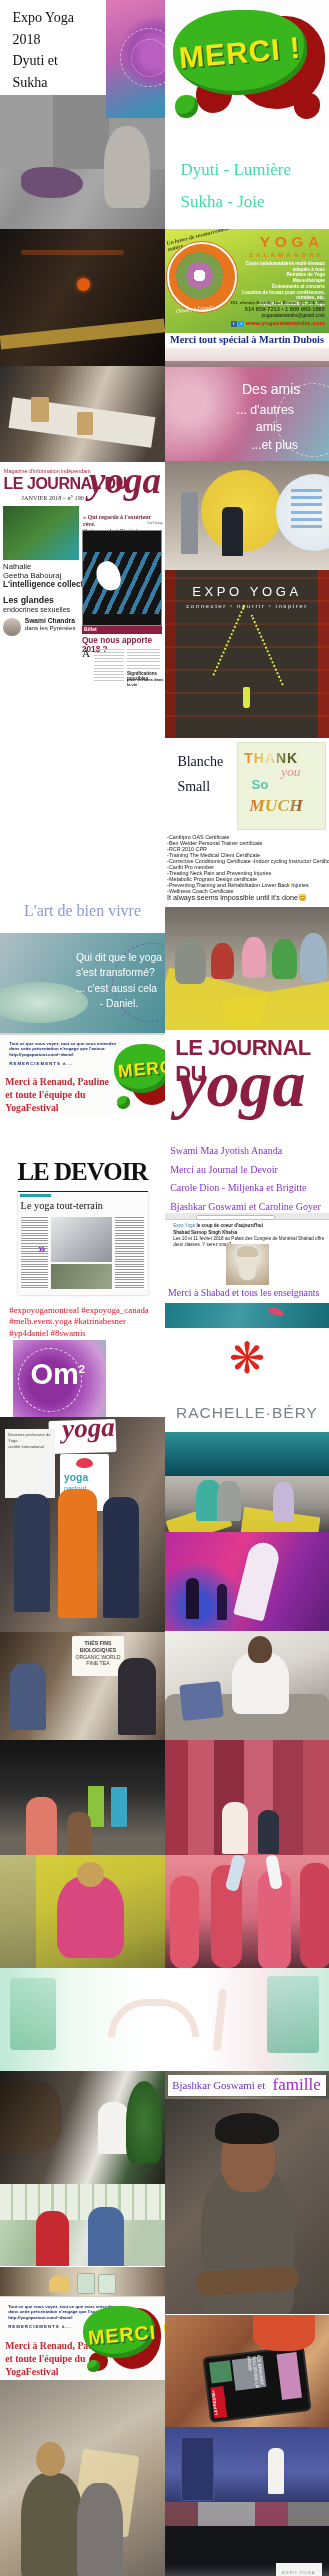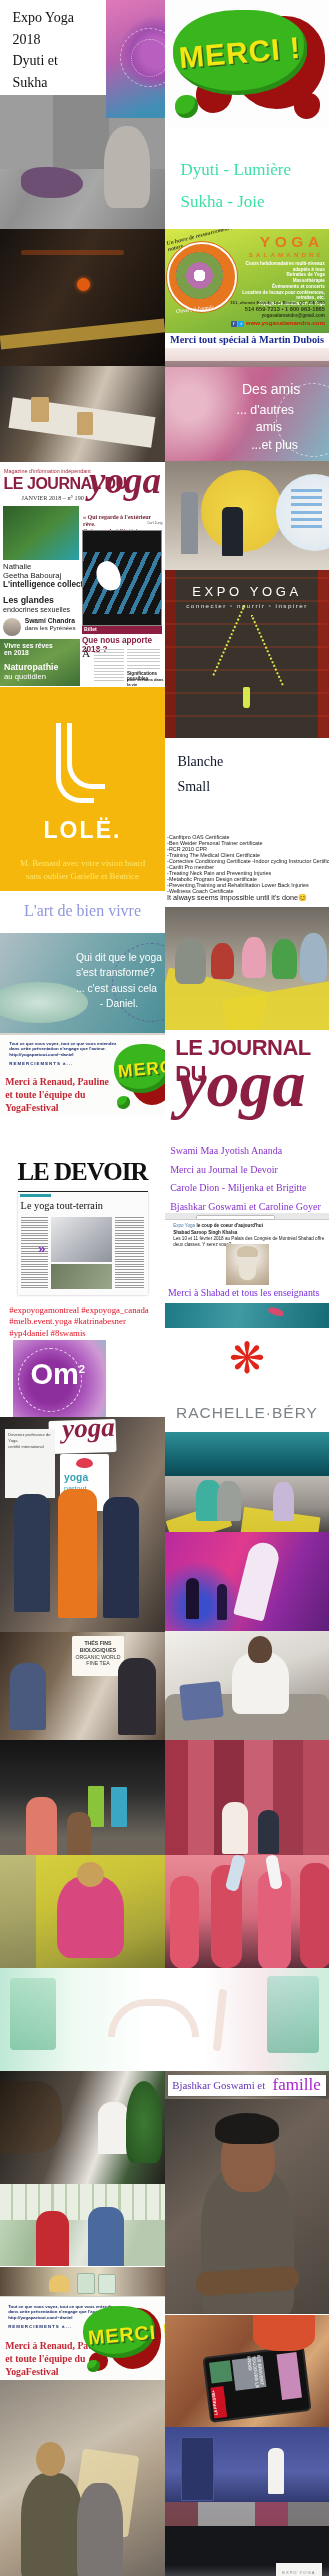--- a/index.html
+++ b/index.html
@@ -165,25 +165,20 @@
       <div style="font-weight:bold;font-size:8.8px;">Les glandes</div>
       <div style="font-size:7.2px;">endocrines sexuelles</div>
     </div>
     <div style="position:absolute;left:3.1px;top:155px;width:77px;">
       <div style="position:absolute;left:0;top:1px;width:17.5px;height:17.5px;border-radius:50%;background:linear-gradient(#cfc4b4,#8a8077);"></div>
       <div style="margin-left:21.6px;color:#222;">
         <div style="font-weight:bold;font-size:6.7px;">Swami Chandra</div>
         <div style="font-size:6.2px;">dans les Pyrénées</div>
       </div>
     </div>
-    <div style="position:absolute;left:0px;top:177px;width:80px;height:47px;background:linear-gradient(150deg,#4a7a3a,#6e9e4a 50%,#3e6e34);color:#fff;">
-      <div style="position:absolute;left:4.1px;top:3.1px;font-weight:bold;font-size:6.7px;width:57px;">Vivre ses rêves en 2018</div>
-      <div style="position:absolute;left:4.1px;top:23px;font-weight:bold;font-size:8.8px;">Naturopathie</div>
-      <div style="position:absolute;left:4.1px;top:33px;font-size:7.7px;">au quotidien</div>
-    </div>
 
     <div class="ser" style="position:absolute;left:83px;top:52px;color:#6e1e2e;font-weight:bold;font-size:6px;line-height:7.2px;">
       <div>« Qui regarde à l'extérieur rêve.</div>
       <div>Qui regarde à l'intérieur s'éveille. »</div>
     </div>
     <div style="position:absolute;left:147px;top:59px;font-size:3.6px;color:#555;">Carl Jung</div>
     <div style="position:absolute;left:82px;top:68px;width:78px;height:94px;background:#141414;border:0.5px solid #888;">
       <div style="position:absolute;left:0;top:20.6px;width:100%;height:62px;background:repeating-linear-gradient(115deg,#3f98c8 0 4.1px,#141414 4.1px 11.3px);opacity:.8;"></div>
       <div style="position:absolute;left:14.4px;top:30px;width:23px;height:30px;background:#fff;border-radius:50% 50% 45% 55%;transform:rotate(-18deg);"></div>
     </div>
@@ -206,49 +201,44 @@
 
   <div class="t ph-shirt" style="left:165px;top:570px;width:164px;height:168px;color:#fff;">
     <div style="position:absolute;left:0;top:0;width:100%;height:100%;background:repeating-linear-gradient(0deg,transparent 0 20.6px,rgba(200,60,20,.25) 20.6px 23px);"></div>
     <div style="position:absolute;left:0;top:14.4px;width:100%;text-align:center;font-size:13px;letter-spacing:3.6px;">EXPO YOGA</div>
     <div style="position:absolute;left:0;top:32px;width:100%;text-align:center;font-size:6.2px;letter-spacing:1.5px;color:#e8e8e8;">connecter ◦ nourrir ◦ inspirer</div>
     <div style="position:absolute;left:61px;top:41px;width:46px;height:77px;border:0;border-left:2.1px dotted #d8e84a;transform:rotate(24deg);"></div>
     <div style="position:absolute;left:101px;top:41px;width:2.1px;height:77px;border-left:2.1px dotted #d8e84a;transform:rotate(-24deg);"></div>
     <div style="position:absolute;left:78px;top:117px;width:7.2px;height:20.6px;background:#d8e84a;border-radius:1.5px 1.5px 3.1px 3.1px;"></div>
   </div>
 
-  <div class="t" style="left:0;top:687px;width:165px;height:205px;background:#f5b70c;">
-    <div style="position:absolute;left:56px;top:36px;width:57px;height:77px;">
-      <div class="lole-s" style="left:0;top:0;width:33px;height:75px;"></div>
-      <div class="lole-s" style="left:11.3px;top:0;width:33px;height:61px;"></div>
-    </div>
-    <div style="position:absolute;left:0;top:130px;width:100%;text-align:center;color:#fff;font-weight:bold;font-size:23px;letter-spacing:2.1px;">LOLË.</div>
-    <div class="ser" style="position:absolute;left:0;top:170px;width:100%;text-align:center;color:#ffe66a;font-size:8.8px;line-height:13.4px;">
-      <div>M. Bernard avec votre vision board</div>
-      <div>sans oublier Garielle et Béatrice</div>
-    </div>
-  </div>
 
   <div class="t ser" style="left:0;top:891px;width:165px;height:41px;background:#fff;color:#8f97dd;font-size:16px;text-align:center;line-height:39px;"><span>L'art de bien vivre</span></div>
 
   <div class="t" style="left:0;top:933px;width:165px;height:100px;background:linear-gradient(120deg,#aebfc4,#7aa8ae 45%,#4a8e96);color:#fff;">
     <div class="ring" style="right:-26px;top:10.3px;width:77px;height:77px;border-color:rgba(90,70,160,.6);"></div>
     <div style="position:absolute;left:-10.3px;top:49px;width:98px;height:41px;background:radial-gradient(ellipse,#cfe4da,#9ec4b4 70%);border-radius:50%;"></div>
     <div style="position:absolute;left:76px;top:16.5px;font-size:10.3px;line-height:15.5px;">
       <div>Qui dit que le yoga</div>
       <div>s'est transformé?</div>
       <div>... c'est aussi cela</div>
       <div style="text-align:center;">-  Daniel.</div>
     </div>
   </div>
 
   <div class="t" style="left:165px;top:738px;width:164px;height:94px;background:#fff;">
     <div class="ser" style="position:absolute;left:12.4px;top:11.3px;color:#0f172a;font-size:14px;line-height:25px;">
       <div>Blanche</div>
       <div>Small</div>
+    </div>
+    <div style="position:absolute;left:72px;top:4.1px;width:87px;height:86px;background:#eef3dc;border:0.5px solid #dde4c8;">
+      <div style="position:absolute;left:6.2px;top:7.2px;font-weight:bold;font-size:14px;letter-spacing:1px;color:#e07818;background:linear-gradient(90deg,#e07818,#e8c83a 30%,#efe3bc 50%,#6e7a2e 70%,#3e4e22);-webkit-background-clip:text;background-clip:text;-webkit-text-fill-color:transparent;">THANK</div>
+      <div class="ser" style="position:absolute;left:43px;top:20.6px;font-style:italic;font-size:13.4px;color:#e88aa0;">you</div>
+      <div style="position:absolute;left:13.4px;top:34px;font-weight:bold;font-size:13.4px;color:#5ec4ae;">So</div>
+      <div class="ser" style="position:absolute;left:11.3px;top:52px;font-style:italic;font-weight:bold;font-size:17.5px;color:#d89a28;background:linear-gradient(90deg,#e06a18,#d8a828 40%,#b8a848 70%,#a04828);-webkit-background-clip:text;background-clip:text;-webkit-text-fill-color:transparent;">MUCH</div>
     </div>
   </div>
 
   <div class="t" style="left:165px;top:832px;width:184px;height:75px;background:#fff;color:#1a1a1a;font-size:5.4px;line-height:6px;padding:2.1px 1px 0 2.1px;">
     <div>-Canfitpro OAS Certificate</div>
     <div>-Ben Weider Personal Trainer certificate</div>
     <div>-RCR 2010 CPR</div>
     <div>-Training The Medical Client Certificate</div>
     <div>-Corrective Conditioning Certificate -Indoor  cycling Instructor Certificate</div>
     <div>-Canfit Pro member</div>

